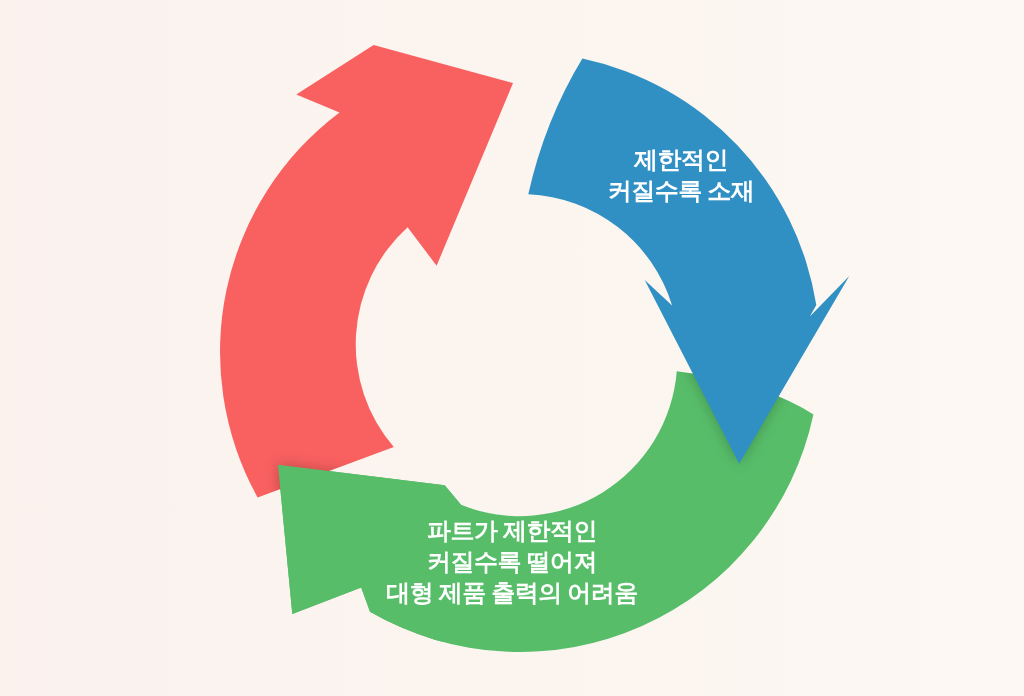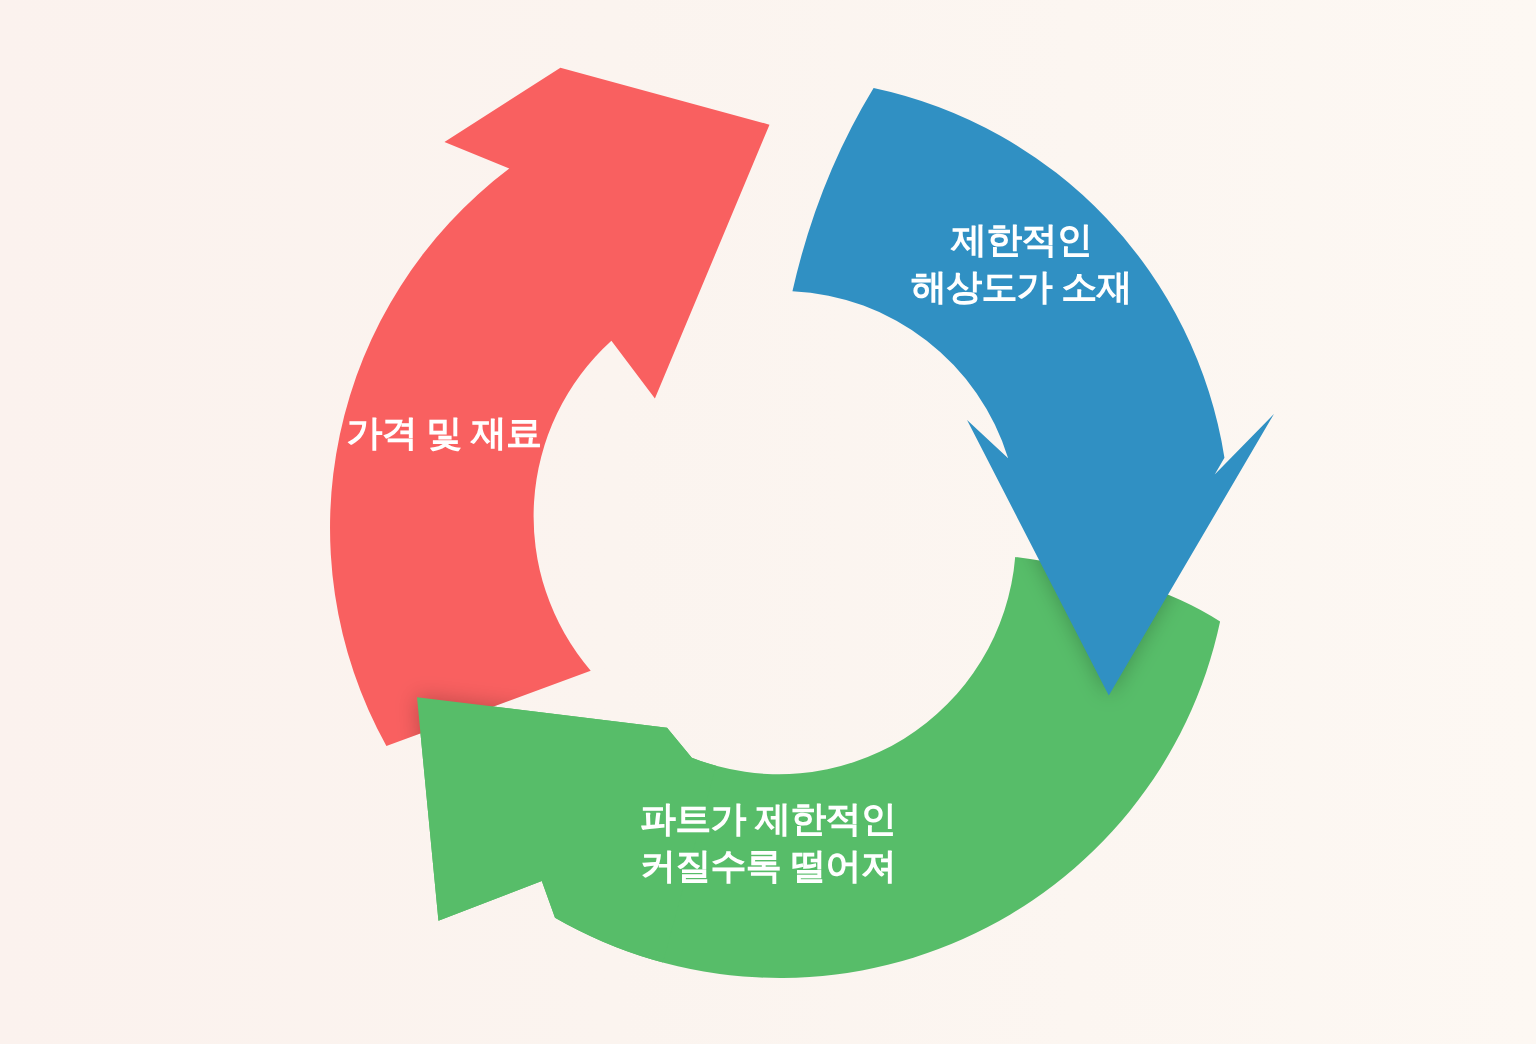--- a/index.html
+++ b/index.html
@@ -5,21 +5,21 @@
   html, body {
     margin: 0;
     padding: 0;
   }
   .canvas {
     position: relative;
     width: 1024px;
     height: 696px;
     overflow: hidden;
     background: linear-gradient(90deg, #fbf2ee 0%, #fbf4ef 40%, #fdf8f3 100%);
-    font-family: Liberation Sans, sans-serif;
+    font-family: Liberation Serif, serif;
   }
   .diagram-svg {
     position: absolute;
     left: 0;
     top: 0;
   }
   .arrow-label {
     position: absolute;
     transform: translate(-50%, -50%);
     color: #ffffff;
@@ -92,25 +92,25 @@
       <use href="#pGreen" xlink:href="#pGreen" fill="#000000" fill-opacity="0.25" filter="url(#soft)"></use>
     </g>
 
     <g clip-path="url(#cWedge)">
       <use href="#pGreen" xlink:href="#pGreen" fill="#57bd69"></use>
     </g>
   </svg>
 
   <div class="arrow-label" style="left:681px; top:176px;">
     <div>제한적인</div>
-    <div>해상도가 소재</div>
+    <div>커질수록 소재</div>
   </div>
 
   <div class="arrow-label" style="left:296px; top:289px;">
-    <div>가격 및 재료</div>
   </div>
 
   <div class="arrow-label" style="left:512px; top:562px;">
     <div>파트가 제한적인</div>
     <div>커질수록 떨어져</div>
+    <div>대형 제품 출력의 어려움</div>
   </div>
 
 </div>
 
 </body></html>

